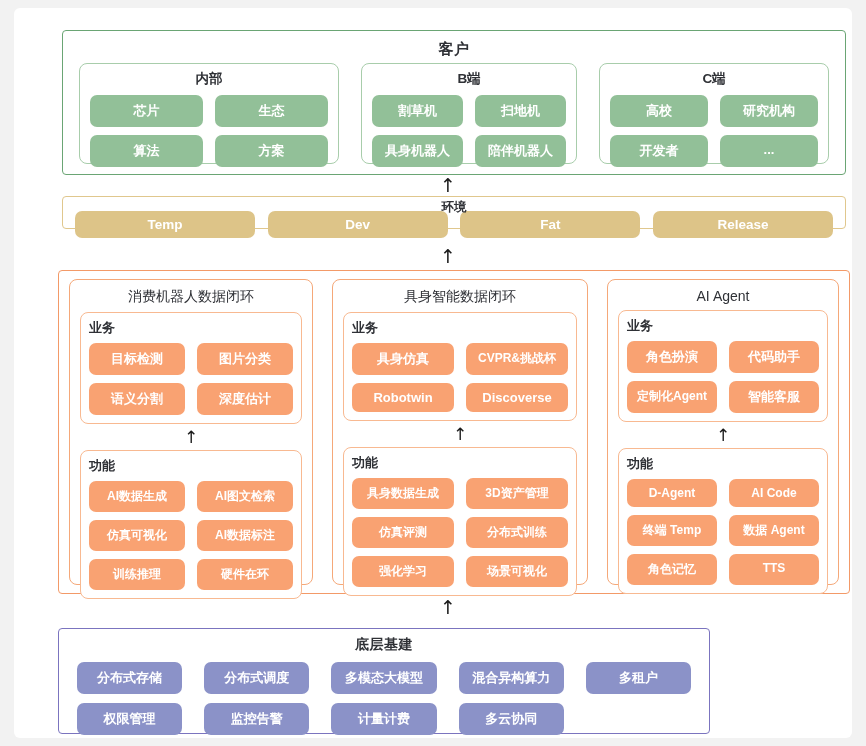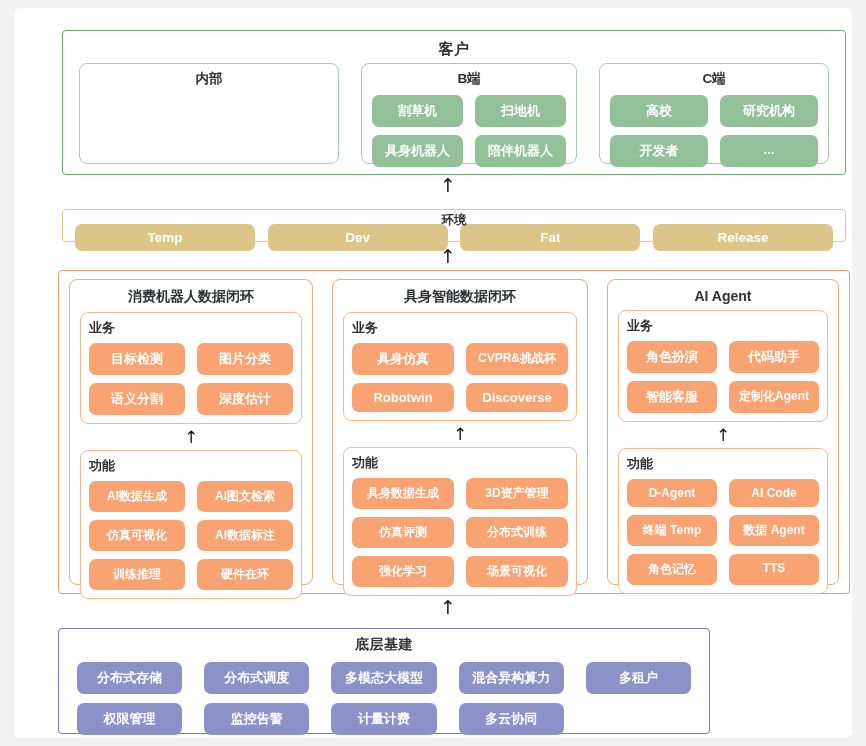--- a/index.html
+++ b/index.html
@@ -91,21 +91,21 @@
     color: #ffffff;
     font-weight: bold;
     box-sizing: border-box;
     white-space: nowrap;
     overflow: hidden;
   }
   .pill.green { background: #92c098; font-size: 13px; padding: 7px 2px; }
 
   
   #env-layer {
-    left: 48px; top: 201px; width: 784px; height: 33px;
+    left: 48px; top: 188px; width: 784px; height: 33px;
     border: 1.6px solid #e0c78d;
   }
   #env-label {
     position: absolute; left: 0; right: 0; top: 2px;
     text-align: center; font-weight: bold; font-size: 12.5px; color: #2f3136;
     z-index: 3;
   }
   .env-row {
     position: absolute; left: 12px; right: 12px; top: 14px;
     display: flex; justify-content: space-between;
@@ -128,21 +128,21 @@
     border: 1.4px solid #f5a879;
     border-radius: 8px;
     background: #fff;
     padding: 5px 10px 8px 10px;
     position: relative;
   }
   .mid-col.c1 { width: 244px; }
   .mid-col.c2 { width: 256px; }
   .mid-col.c3 { width: 232px; }
   .mid-col-title {
-    text-align: center; font-weight: bold; font-size: 14px; color: #2f3136;
+    text-align: center; font-weight: normal; font-size: 14px; color: #2f3136;
     margin: 3px 0 6px 0;
   }
   .sub-box {
     box-sizing: border-box;
     border: 1.3px solid #f8b991;
     border-radius: 8px;
     background: #fff;
     padding: 4px 8px 8px 8px;
   }
   .sub-title {
@@ -173,20 +173,26 @@
 
 <div id="page">
   <div class="card">
 
     <div class="layer" id="customer-layer">
       <div class="layer-title">客户</div>
       <div class="cust-groups">
 
         <div class="cust-group internal">
           <div class="cust-group-title">内部</div>
+          <div class="pill-grid">
+            <div class="pill green">芯片</div>
+            <div class="pill green">生态</div>
+            <div class="pill green">算法</div>
+            <div class="pill green">方案</div>
+          </div>
         </div>
 
         <div class="cust-group b-end">
           <div class="cust-group-title">B端</div>
           <div class="pill-grid">
             <div class="pill green">割草机</div>
             <div class="pill green">扫地机</div>
             <div class="pill green">具身机器人</div>
             <div class="pill green">陪伴机器人</div>
           </div>
@@ -279,22 +285,22 @@
         </div>
 
         <div class="mid-col c3">
           <div class="mid-col-title">AI Agent</div>
 
           <div class="sub-box">
             <div class="sub-title">业务</div>
             <div class="pill-grid">
               <div class="pill orange">角色扮演</div>
               <div class="pill orange">代码助手</div>
+              <div class="pill orange sm">定制化Agent</div>
               <div class="pill orange">智能客服</div>
-              <div class="pill orange sm">定制化Agent</div>
             </div>
           </div>
 
           <div class="mid-arrow">↑</div>
 
           <div class="sub-box">
             <div class="sub-title">功能</div>
             <div class="pill-grid">
               <div class="pill orange sm">D-Agent</div>
               <div class="pill orange sm">AI Code</div>

